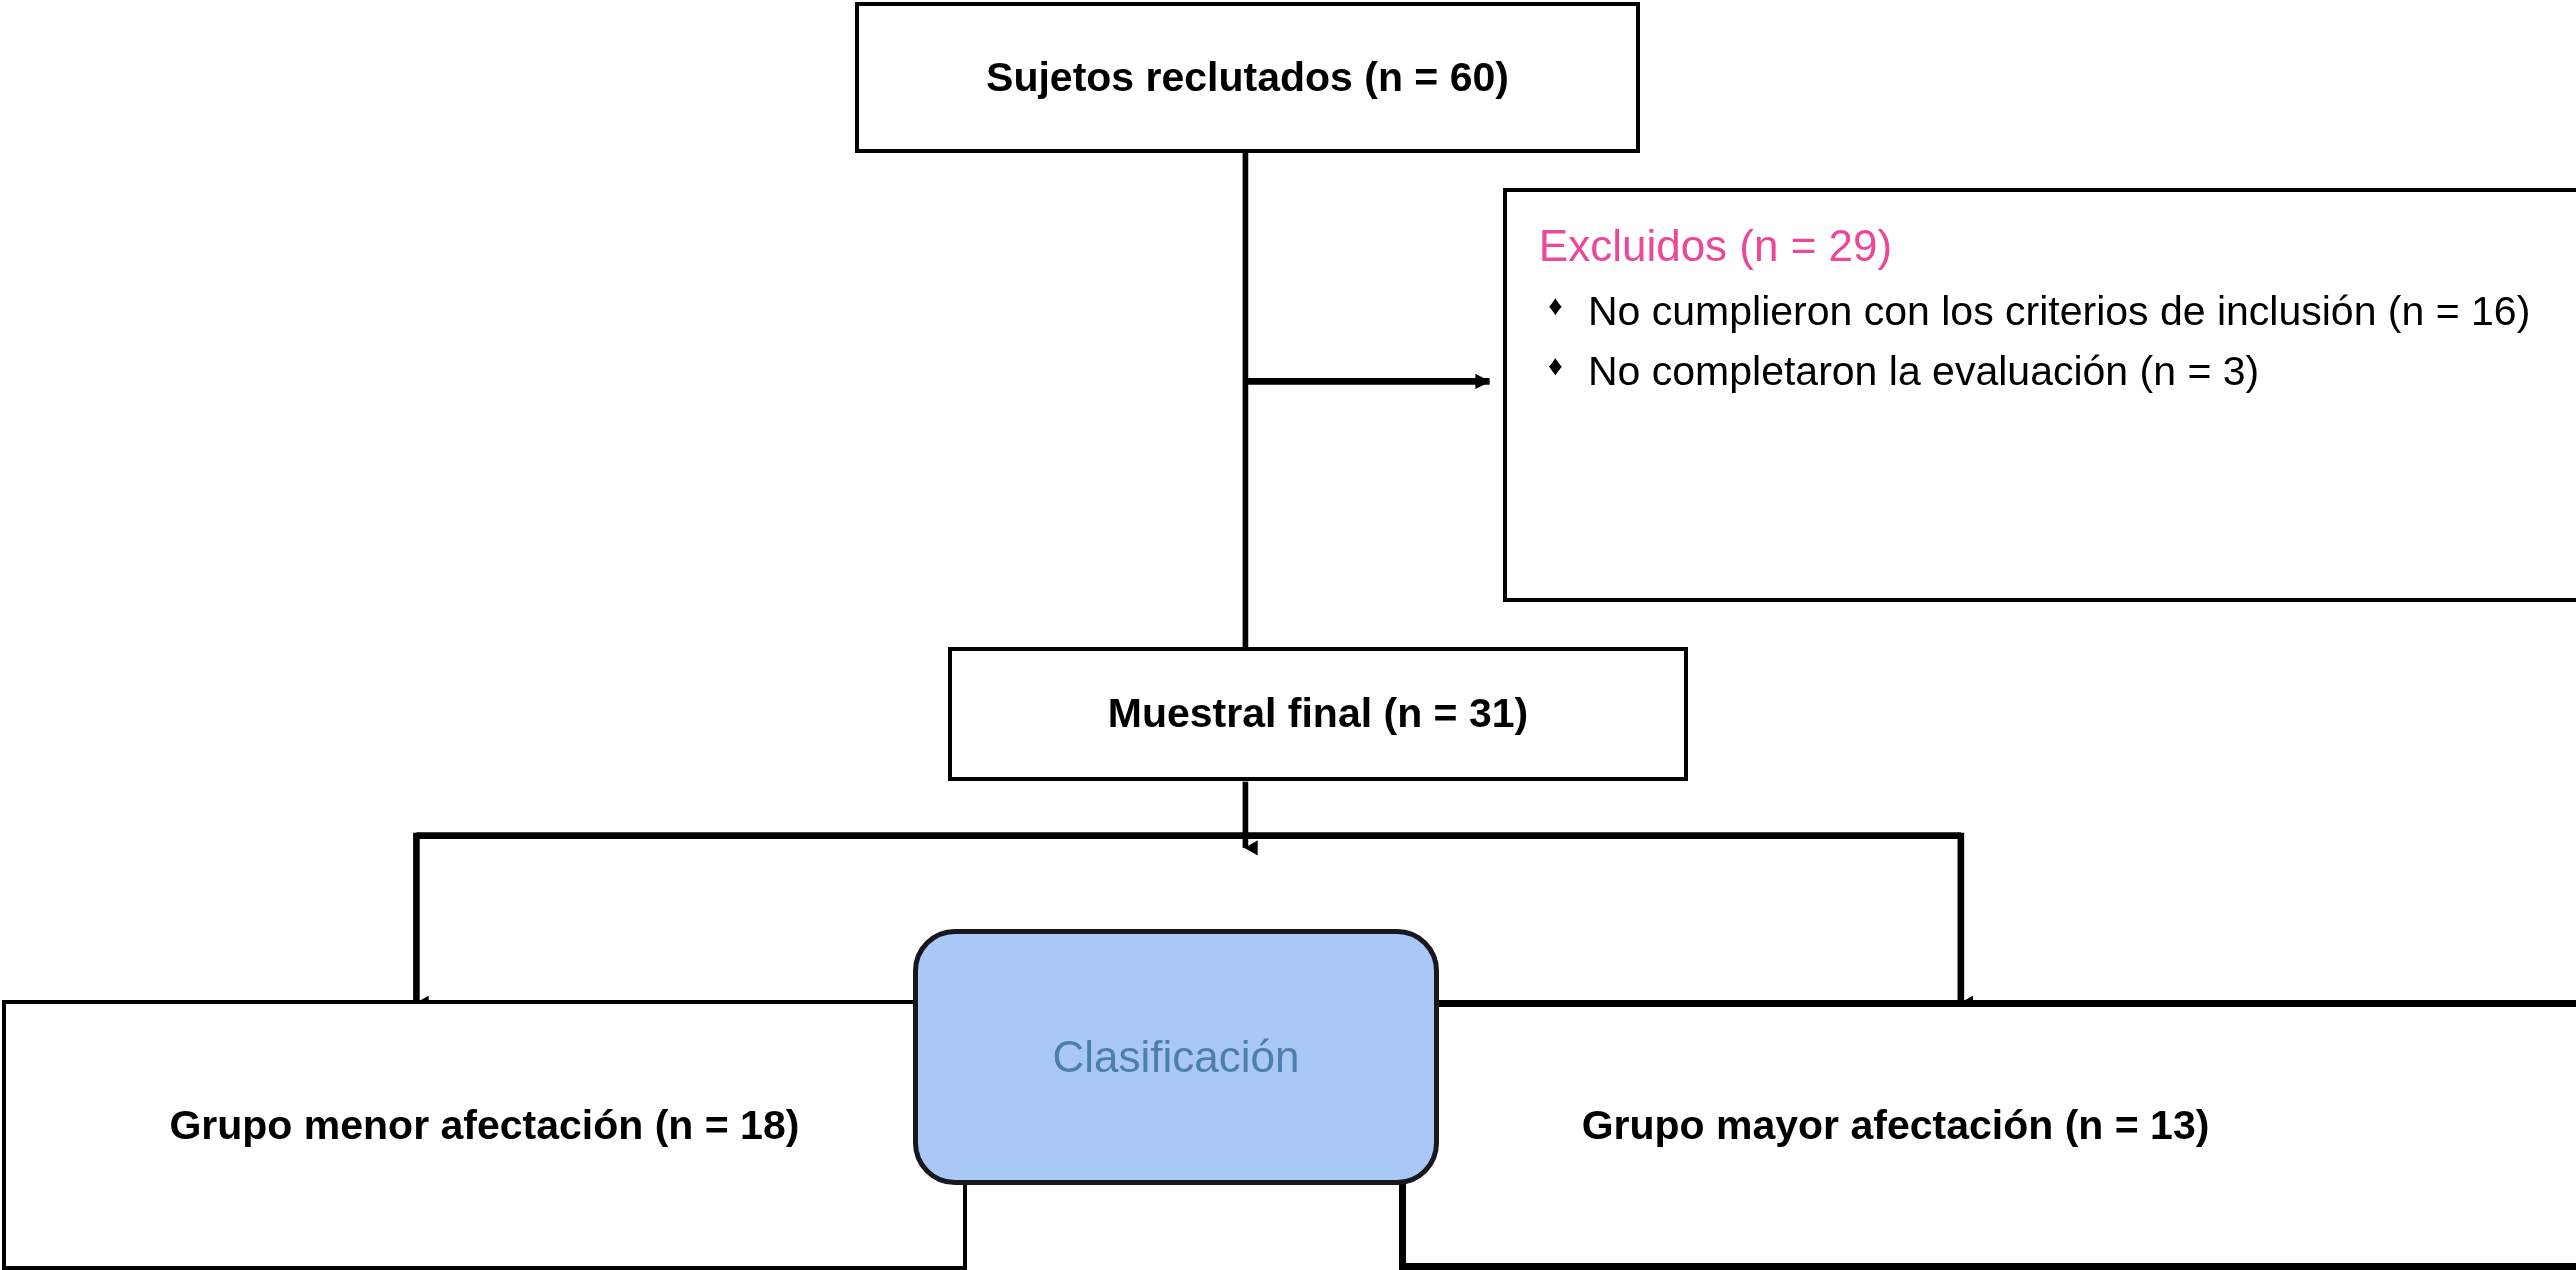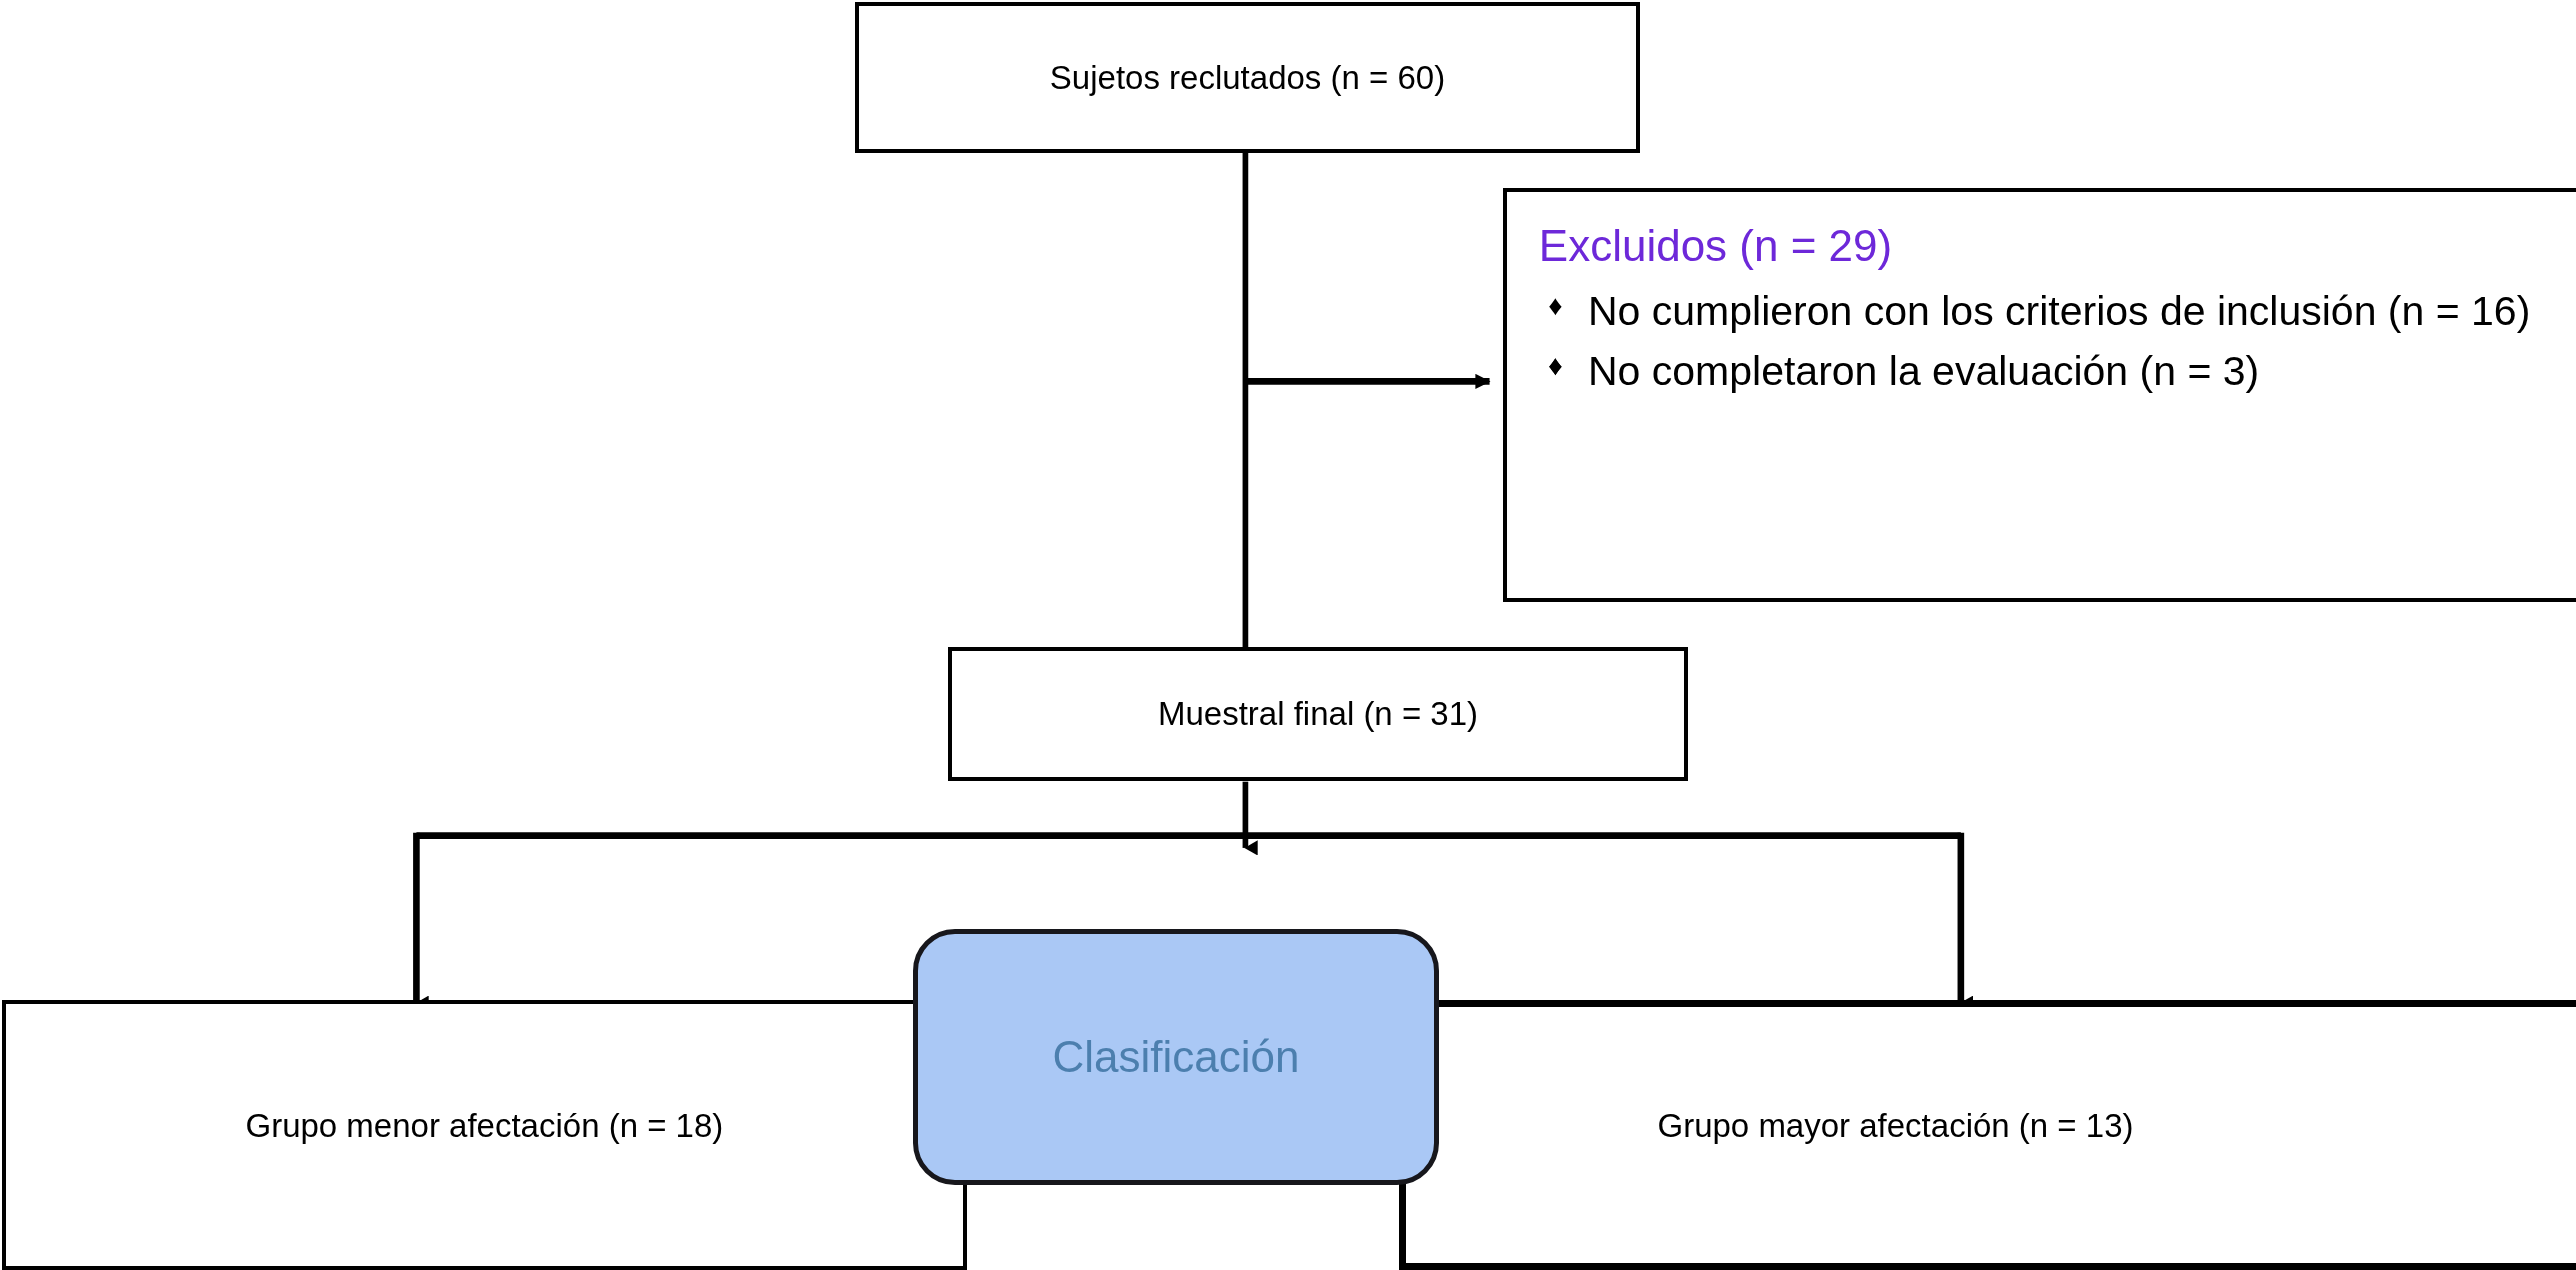--- a/index.html
+++ b/index.html
@@ -27,25 +27,26 @@
   .node-box {
     position: absolute;
     box-sizing: border-box;
     background: #ffffff;
     border: 4.7px solid #000000;
     display: flex;
     align-items: center;
     justify-content: center;
   }
   .node-text {
-    font-size: 33px;
+    font-size: 41px;
     color: #000000;
     line-height: 1.25;
     text-align: right;
     white-space: nowrap;
+    font-weight: bold;
   }
 
   
   #node-recruited {
     left: 855px;
     top: 1.9px;
     width: 785px;
     height: 151px;
   }
 
@@ -53,21 +54,21 @@
   #node-excluded {
     left: 1503px;
     top: 188px;
     width: 1079px;
     height: 414px;
     display: block;
     padding: 23px 28px 0 28px;
   }
   #node-excluded .excl-title {
     font-size: 44px;
-    color: #6d28d9;
+    color: #ec4899;
     margin: 5.7px 0 13.2px 3.8px;
     white-space: nowrap;
   }
   .excl-list {
     list-style: none;
     margin: 0;
     padding: 0;
   }
   .excl-list li {
     position: relative;

